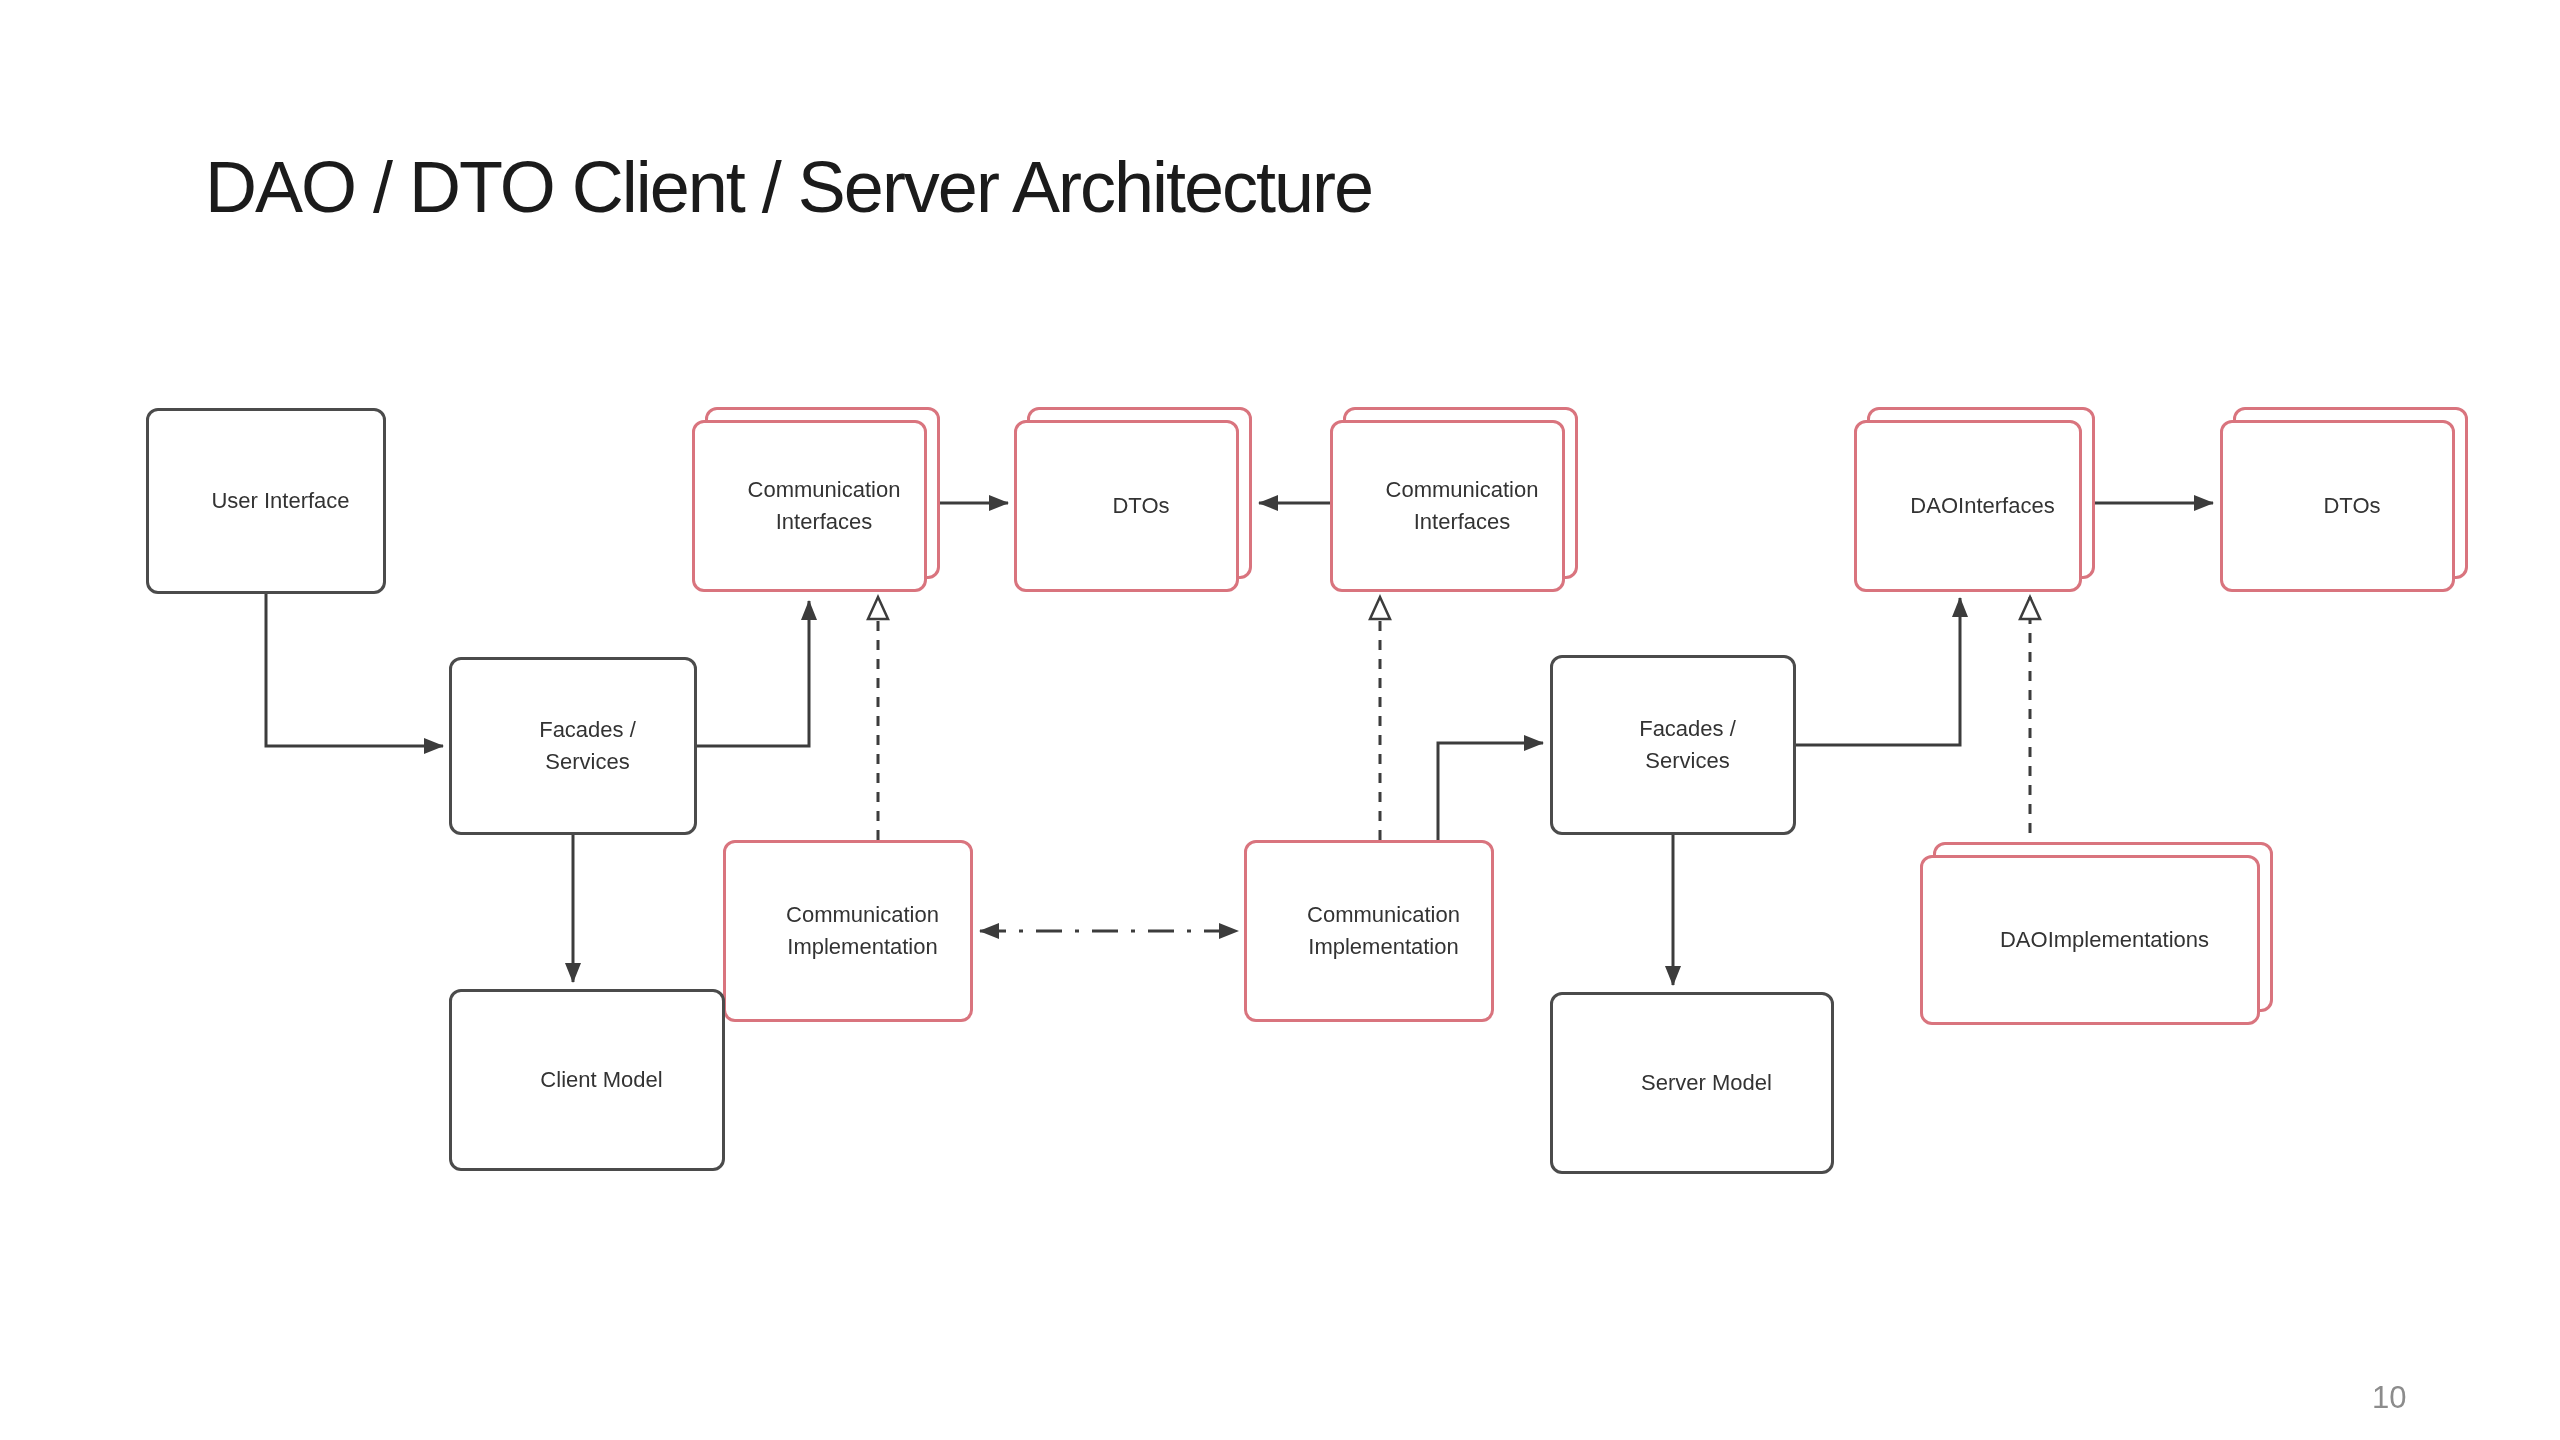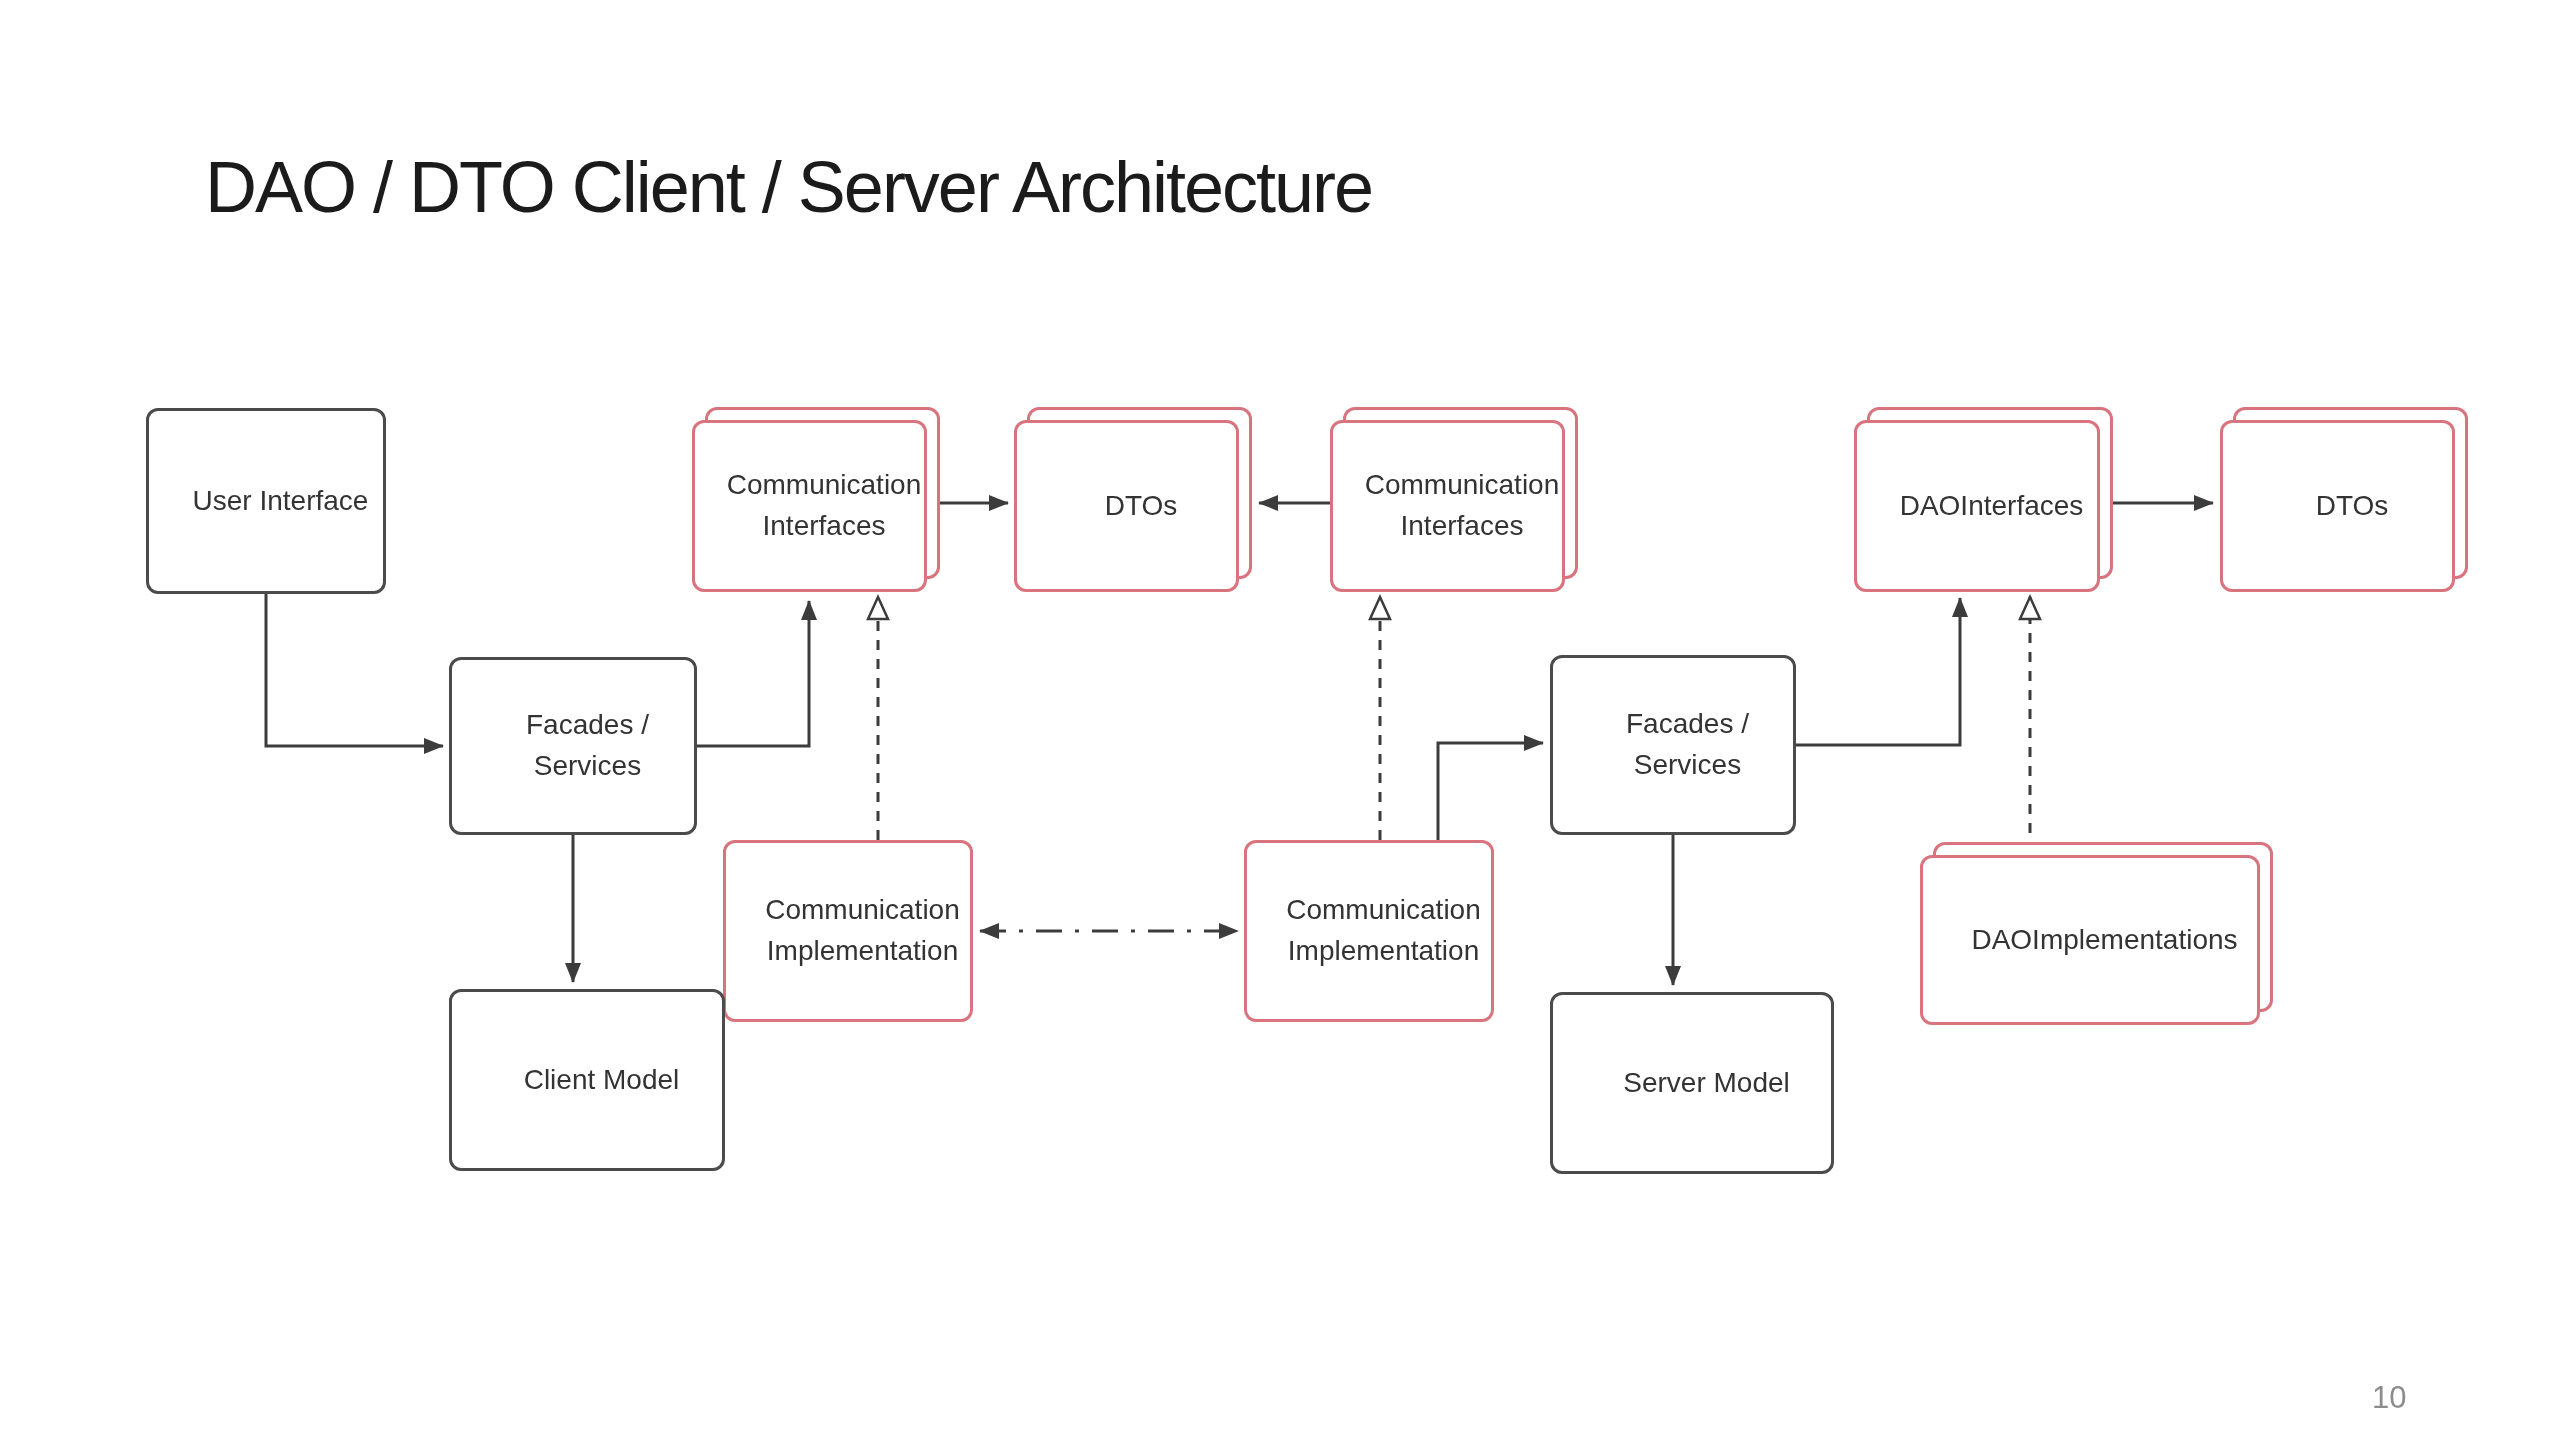--- a/index.html
+++ b/index.html
@@ -41,21 +41,21 @@
     display:flex; align-items:center; justify-content:center;
     z-index:1; padding:6px;
   }
   .node .stack-back {
     position:absolute; left:13px; top:-13px; width:100%; height:100%;
     border:3px solid var(--c); border-radius:12px; background:#fff; z-index:0;
   }
   .node.black { --c: var(--black-border); }
   .node.red   { --c: var(--red-border); }
   .node .label {
-    font-size:28px; line-height:1.45; color:var(--label-text);
+    font-size:22px; line-height:1.45; color:var(--label-text);
     text-align:center; white-space:pre-line;margin-left:29px;
   }
 </style>
 </head>
 <body>
 
 <div class="slide-title">DAO / DTO Client / Server Architecture</div>
 <div class="page-number">10</div>
 
 <svg class="diagram-edges" viewBox="0 0 2560 1440">
@@ -105,21 +105,21 @@
 </div>
 
 <div class="node red" style="left:1330px;top:420px;width:235px;height:172px">
   <div class="stack-back"></div>
   <div class="box">
     <span class="label">Communication
 Interfaces</span>
   </div>
 </div>
 
-<div class="node red" style="left:1854px;top:420px;width:246px;height:172px">
+<div class="node red" style="left:1854px;top:420px;width:228px;height:172px">
   <div class="stack-back"></div>
   <div class="box">
     <span class="label">DAOInterfaces</span>
   </div>
 </div>
 
 <div class="node red" style="left:2220px;top:420px;width:235px;height:172px">
   <div class="stack-back"></div>
   <div class="box">
     <span class="label">DTOs</span>

